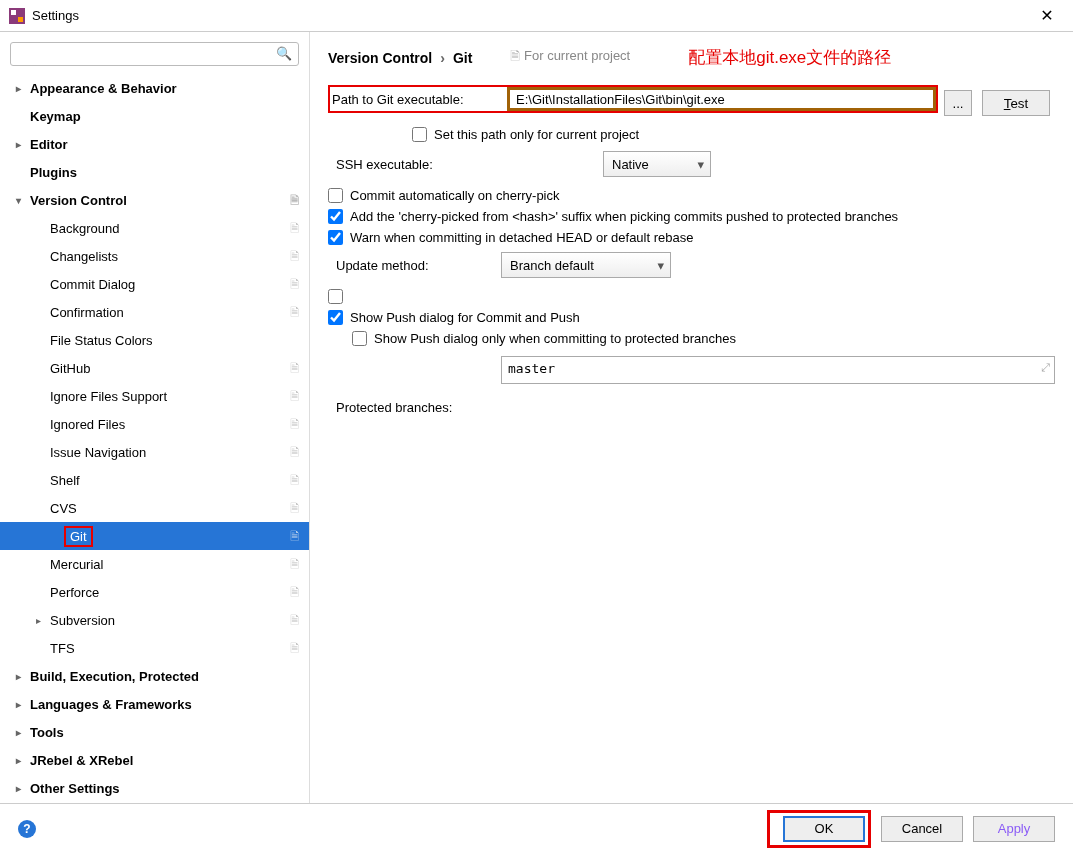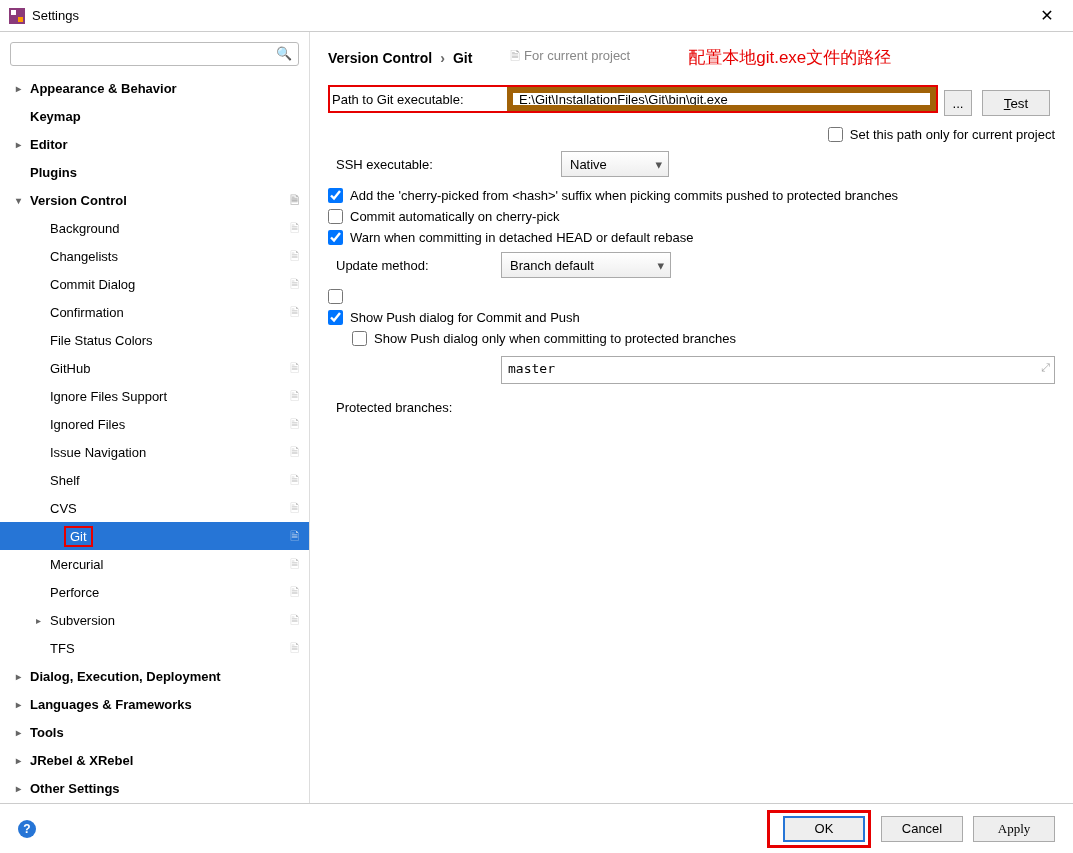--- a/index.html
+++ b/index.html
@@ -29,35 +29,35 @@
 .breadcrumb .sep { color: #666; font-weight: bold; }
 .breadcrumb .scope { color: #888; font-size: 13px; margin-left: 30px; }
 .breadcrumb .scope-icon { color: #aaa; font-size: 12px; margin-right: 4px; }
 .annotation { color: #e60000; font-size: 17px; font-weight: 500; margin-left: 50px; }
 .form-row { display: flex; align-items: center; margin-bottom: 10px; min-height: 28px; }
 .form-row label.lbl { width: 170px; }
 .form-row label.lbl-short { margin-right: 18px; padding-left: 8px; }
 .text-input { height: 26px; border: 1px solid #aaa; padding: 0 6px; font-size: 13px; background: #fff; }
 .path-box { display: flex; align-items: center; border: 2px solid #e60000; padding: 0; margin-bottom: 8px; }
 .path-box label { padding: 0 10px 0 2px; }
-.path-box input { flex: 1; border: 6px solid #a16207; height: 24px; font-size: 13px; padding: 0 6px; }
+.path-box input { flex: 1; border: 3px solid #a16207; height: 24px; font-size: 13px; padding: 0 6px; }
 .browse-btn { width: 28px; height: 26px; border: 1px solid #aaa; background: #eee; margin-left: 6px; cursor: pointer; }
 .test-btn { width: 68px; height: 26px; border: 1px solid #aaa; background: #eee; margin-left: 10px; cursor: pointer; }
 .select { height: 26px; border: 1px solid #aaa; background: linear-gradient(#fff,#eee); padding: 0 22px 0 8px; font-size: 13px; position: relative; min-width: 108px; display: inline-flex; align-items: center; }
 .select::after { content: "▾"; position: absolute; right: 6px; color: #555; }
 .checkbox-row { display: flex; align-items: center; margin: 6px 0; }
 .checkbox-row input { width: 15px; height: 15px; margin-right: 7px; }
 .indent { margin-left: 24px; }
 .textarea-wrap { flex: 1; position: relative; }
 .protected-ta { width: 100%; height: 28px; border: 1px solid #aaa; font-family: monospace; font-size: 13px; padding: 4px 22px 4px 6px; resize: none; }
 .expand-icon { position: absolute; right: 5px; top: 5px; color: #aaa; font-size: 11px; }
 .footer { height: 50px; border-top: 1px solid #ccc; display: flex; align-items: center; padding: 0 18px; }
 .help-icon { width: 18px; height: 18px; border-radius: 50%; background: #2675d6; color: #fff; font-size: 12px; font-weight: bold; display: flex; align-items: center; justify-content: center; margin-right: auto; cursor: pointer; }
 .btn { width: 82px; height: 26px; border: 1px solid #aaa; background: #eee; margin-left: 10px; font-size: 13px; cursor: pointer; }
-.btn.disabled { color: #000000; cursor: default; font-family: Liberation Serif, serif; }
+.btn.disabled { color: #8b5cf6; cursor: default; }
 .btn.ok { border: 2px solid #2675d6; }
 .ok-redbox { border: 3px solid #e60000; padding: 3px; display: inline-flex; }
 u.acc { text-decoration: underline; }
 </style>
 </head>
 <body>
 
 <div class="titlebar">
   <span class="icon">
     <svg viewBox="0 0 18 18" width="18" height="18">
@@ -198,21 +198,21 @@
         </li>
         <li>
           <div class="tree-row level2">
             <span>TFS</span>
             <span class="copy-icon">🗎</span>
           </div>
         </li>
         <li>
           <div class="tree-row level1">
             <span class="exp">▸</span>
-            <span>Dialog, Execution, Deployment</span>
+            <span>Build, Execution, Protected</span>
           </div>
         </li>
         <li>
           <div class="tree-row level1">
             <span class="exp">▸</span>
             <span>Languages &amp; Frameworks</span>
           </div>
         </li>
         <li>
           <div class="tree-row level1">
@@ -246,39 +246,39 @@
 
     <div style="display:flex;align-items:center;margin-bottom:6px;">
       <div class="path-box" style="flex:0 0 auto;width:610px;">
         <label style="width:177px;">Path to Git executable:</label>
         <input class="text-input" style="flex: 1 1 0%;" value="E:\Git\InstallationFiles\Git\bin\git.exe">
       </div>
       <button class="browse-btn">...</button>
       <button class="test-btn"><u class="acc">T</u><span>est</span></button>
     </div>
 
-    <div class="checkbox-row" style="margin-left:120px;justify-content:flex-end;">
+    <div class="checkbox-row" style="margin-left:84px;">
       <input type="checkbox" style="">
       <span>Set this path only for current project</span>
     </div>
 
-    <div class="form-row" style="margin-top:8px;">
+    <div class="form-row" style="margin-top:8px;gap:42px;">
       <label class="lbl" style="width:233px;padding-left:8px;">SSH executable:</label>
       <div class="select">
           <span>Native</span>
         </div>
     </div>
 
     <div class="checkbox-row">
+        <input type="checkbox" style="">
+        <span>Commit automatically on cherry-pick</span>
+      </div>
+    <div class="checkbox-row">
         <input type="checkbox" checked="" style="">
         <span>Add the 'cherry-picked from &lt;hash&gt;' suffix when picking commits pushed to protected branches</span>
-      </div>
-    <div class="checkbox-row">
-        <input type="checkbox" style="">
-        <span>Commit automatically on cherry-pick</span>
       </div>
     <div class="checkbox-row">
         <input type="checkbox" checked="" style="">
         <span>Warn when committing in detached HEAD or default rebase</span>
       </div>
 
     <div class="form-row" style="margin-top:6px;">
       <label class="lbl-short" style="width:155px;">Update method:</label>
       <div class="select" style="min-width:170px;text-align:right;">
           <span>Branch default</span>

